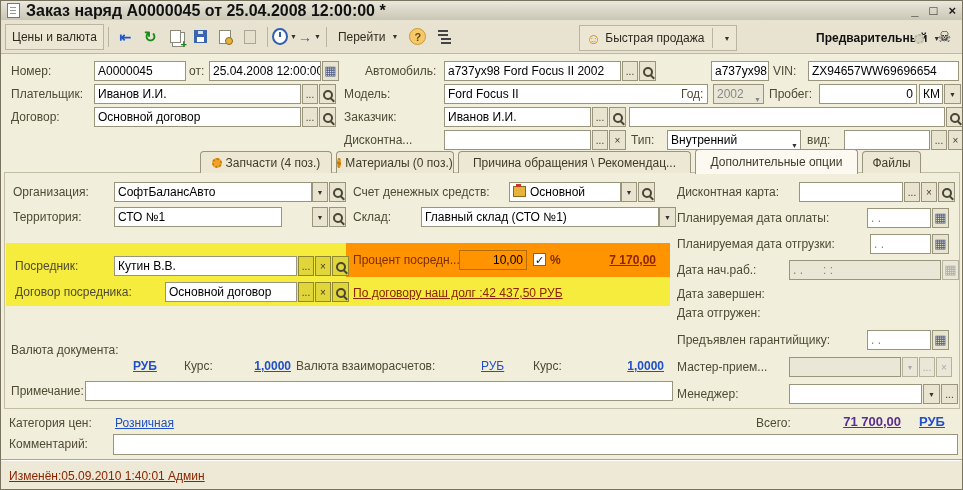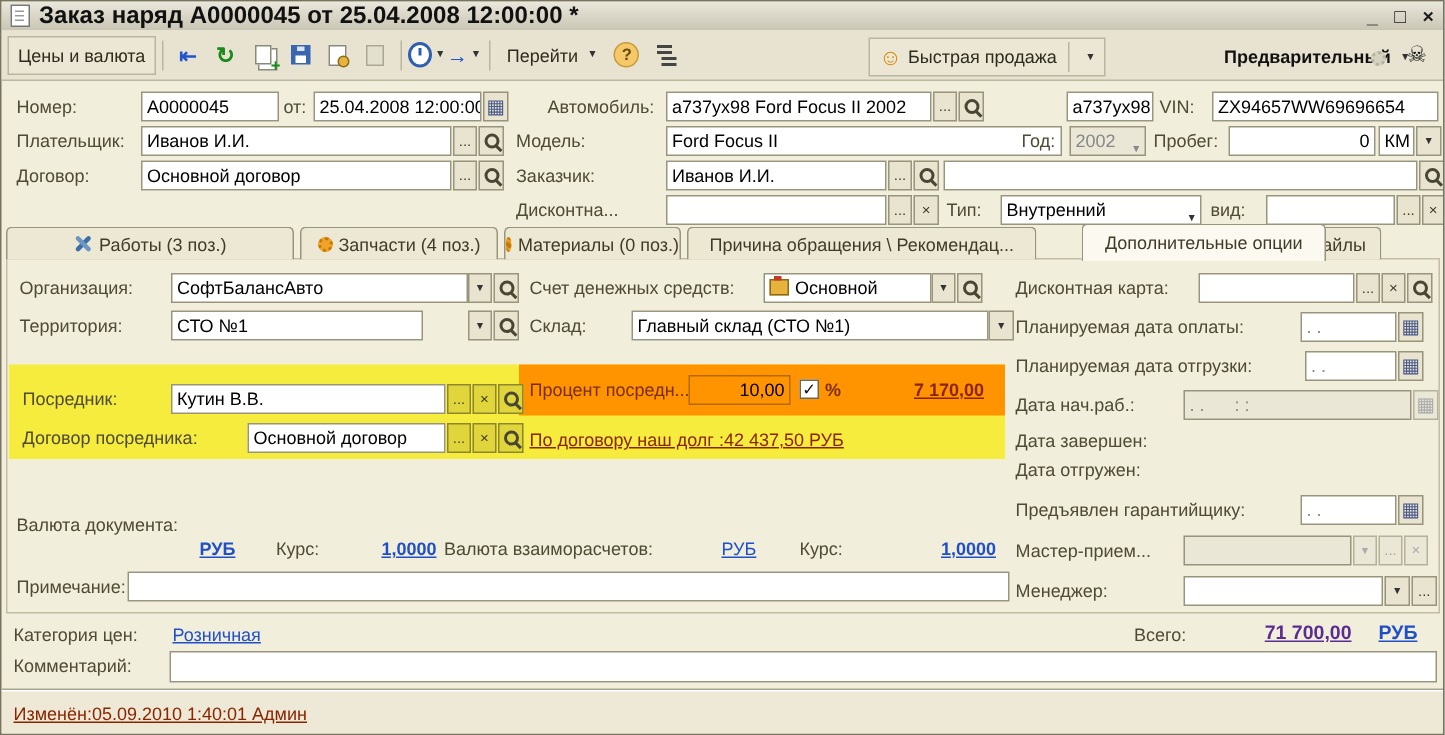--- a/index.html
+++ b/index.html
@@ -201,36 +201,32 @@
   <button class="sb" style="left:608px;top:129px;">×</button>
   <span class="lbl" style="left:630px;top:129px;">Тип:</span>
   <div class="fld" style="left:666px;top:129px;width:134px;"><span>Внутренний</span><span class="dd" style="color:#333;">▼</span></div>
   <span class="lbl" style="left:806px;top:129px;">вид:</span>
   <div class="fld" style="left:843px;top:129px;width:86px;"></div>
   <button class="sb" style="left:930px;top:129px;width:16px;">...</button>
   <button class="sb" style="left:947px;top:129px;width:15px;">×</button>
 
   <div class="tabpage"></div>
 
-  <div class="tab" style="left:3px;width:192px;">
-      <span class="ic-tools"></span>
-      <span>Работы (3 поз.)</span>
-    </div>
   <div class="tab" style="left:199px;width:132px;">
       <span class="ic-gear"></span>
       <span>Запчасти (4 поз.)</span>
     </div>
   <div class="tab" style="left:335px;width:118px;">
       <span class="ic-gear"></span>
       <span>Материалы (0 поз.)</span>
     </div>
   <div class="tab" style="left:457px;width:233px;">
       <span>Причина обращения \ Рекомендац...</span>
     </div>
-  <div class="tab active" style="left:694px;width:163px;margin-left:26px;">
+  <div class="tab active" style="left:694px;width:163px;">
       <span>Дополнительные опции</span>
     </div>
   <div class="tab" style="left:861px;width:59px;">
       <span>Файлы</span>
     </div>
 
   <span class="lbl" style="left:12px;top:181px;">Организация:</span>
   <div class="fld" style="left:113px;top:181px;width:198px;"><span>СофтБалансАвто</span></div>
   <button class="sb" style="left:311px;top:181px;width:16px;"><span class="dd2">▼</span></button>
   <button class="sb" style="left:328px;top:181px;"><span class="mag"></span></button>

